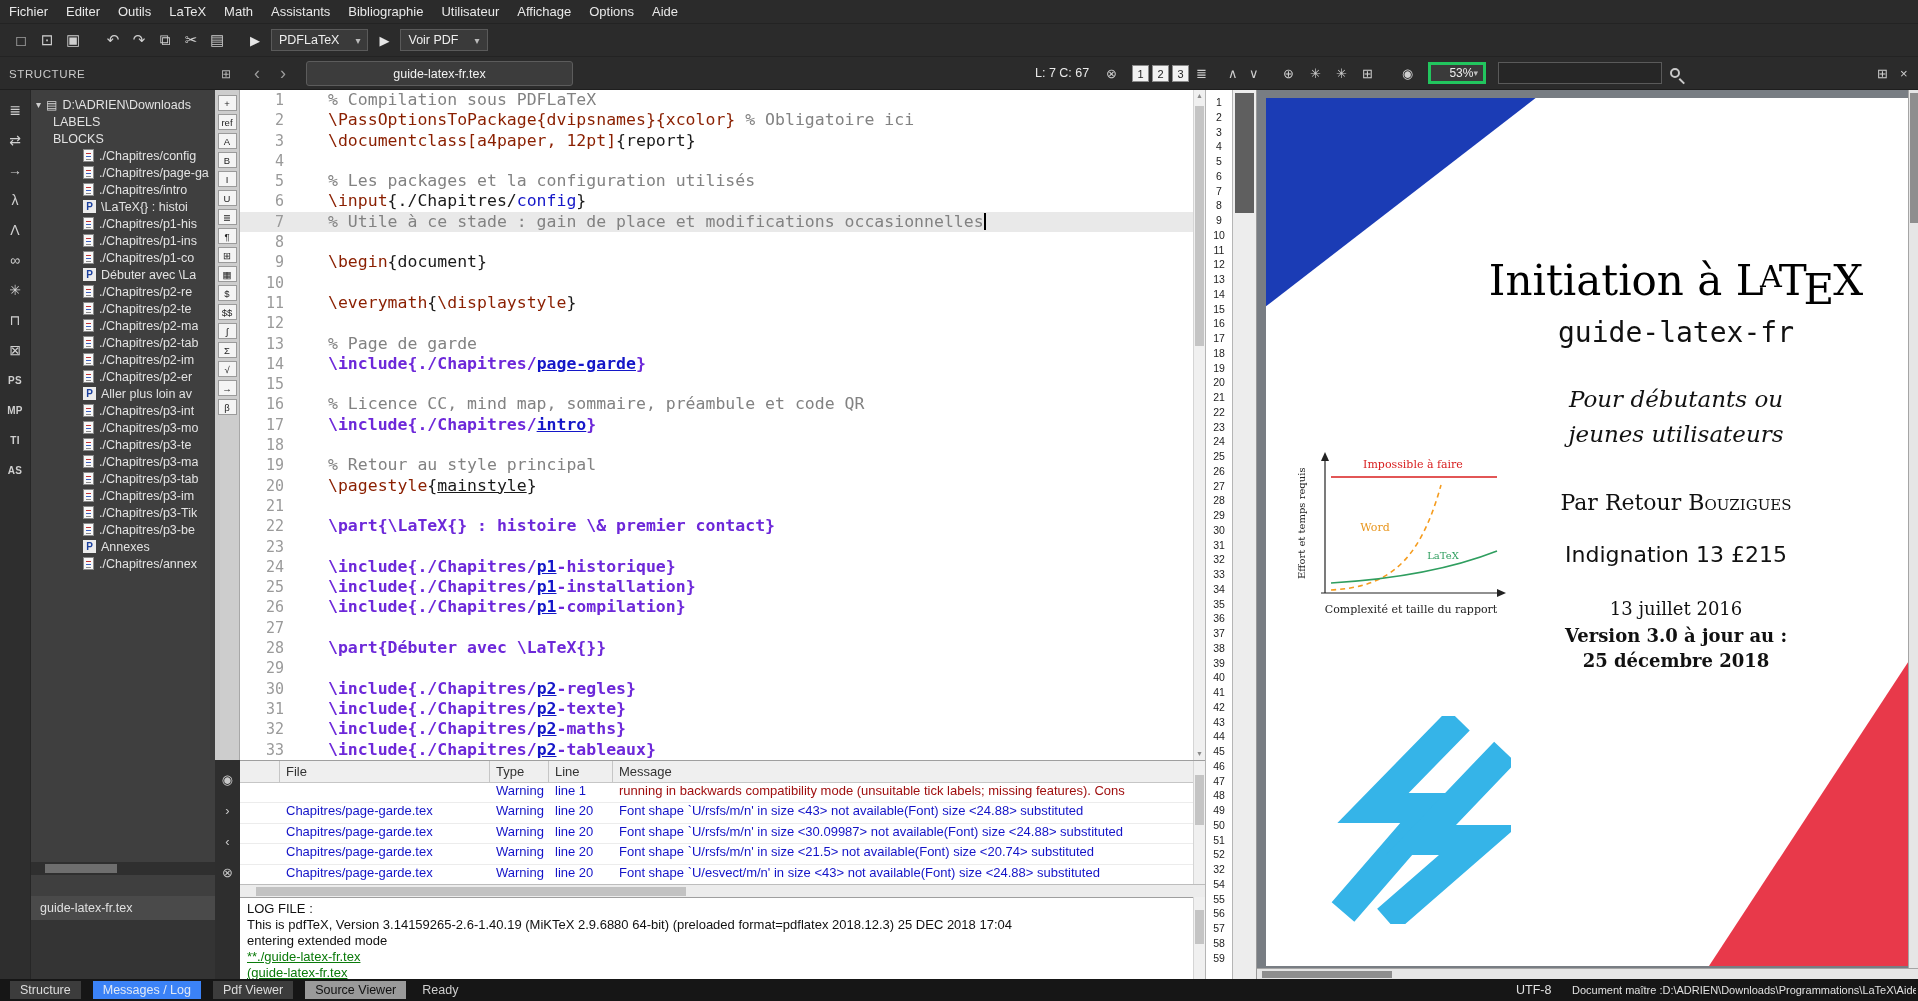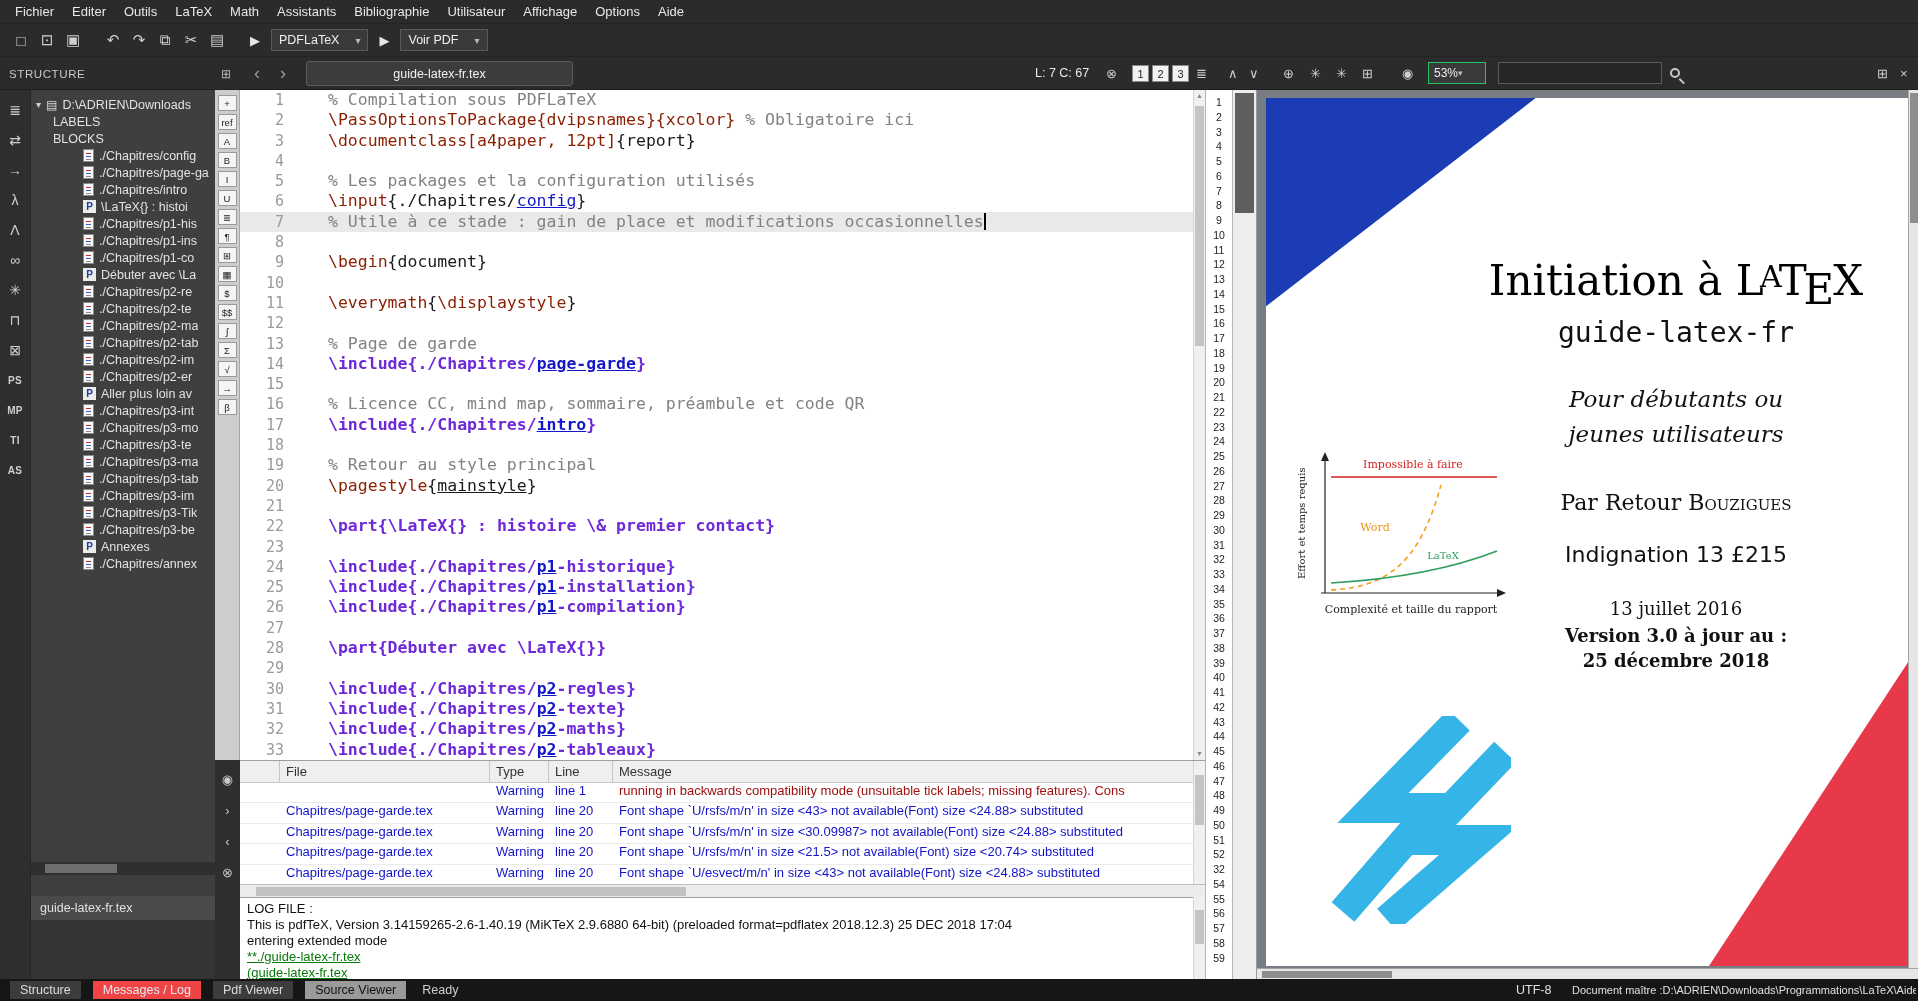--- a/index.html
+++ b/index.html
@@ -1,20 +1,20 @@
 <!DOCTYPE html>
 <html><head>
 <meta charset="utf-8">
 <style>
 *{margin:0;padding:0;box-sizing:border-box}
 html,body{width:1918px;height:1001px;overflow:hidden;background:#202020}
 .app{position:relative;width:1918px;height:1001px;font-family:"Liberation Sans",sans-serif;font-size:13px;color:#ddd;background:#2b2b2b;overflow:hidden}
 
 
-.menubar{position:absolute;left:0;top:0;width:100%;height:24px;background:#2b2b2b;display:flex;align-items:center;padding-left:6px;border-bottom:1px solid #232323}
+.menubar{position:absolute;left:0;top:0;width:100%;height:24px;background:#2b2b2b;display:flex;align-items:center;padding-left:0;border-bottom:1px solid #232323}
 .menu-item{padding:3px 9px;color:#e8e8e8;font-size:13px;white-space:nowrap}
 
 
 .toolbar{position:absolute;left:0;top:24px;width:100%;height:33px;background:#2b2b2b;display:flex;align-items:center;gap:2px;padding-left:8px;border-bottom:1px solid #232323}
 .tb-icon{width:26px;height:24px;display:flex;align-items:center;justify-content:center;color:#cfcfcf;font-size:15px}
 .tb-sep{width:10px}
 .tb-select{height:22px;background:#3a3a3a;border:1px solid #5a5a5a;color:#eee;display:flex;align-items:center;padding:0 7px;gap:16px;font-size:12.5px;margin:0 3px}
 .tb-select .dd{font-size:10px;color:#bbb}
 .run-btn{color:#e6e6e6;font-size:13px;width:22px;text-align:center}
 
@@ -26,21 +26,21 @@
 .nav-arrow{position:absolute;top:4px;width:22px;height:24px;color:#9c9c9c;font-size:18px;text-align:center;line-height:24px}
 .nav-back{left:246px}.nav-fwd{left:272px}
 .doc-tab{position:absolute;left:306px;top:4px;width:267px;height:25px;background:#3c3c3c;border:1px solid #5c5c5c;border-radius:3px;color:#f2f2f2;display:flex;align-items:center;justify-content:center;font-size:12.5px}
 .cursor-pos{position:absolute;left:1035px;top:9px;color:#eaeaea;font-size:12.5px;white-space:nowrap}
 .r2-icon{position:absolute;top:8px;color:#cfcfcf;font-size:13px;line-height:17px}
 .i-stop{left:1106px}
 .pg-btn{position:absolute;top:8px;width:17px;height:17px;background:#f2f2f2;color:#222;font-size:11px;display:flex;align-items:center;justify-content:center;border:1px solid #8a8a8a}
 .i-pg1{left:1132px}.i-pg2{left:1152px}.i-pg3{left:1172px}
 .i-toc{left:1196px}.i-prev{left:1228px}.i-next{left:1249px}
 .i-sync{left:1283px}.i-cfg1{left:1310px}.i-cfg2{left:1336px}.i-expand{left:1362px}.i-eye{left:1402px}
-.zoom-select{position:absolute;left:1428px;top:5px;width:58px;height:22px;background:#3a3a3a;border:1px solid #22c55e;color:#eee;font-size:12px;display:flex;align-items:center;justify-content:flex-start;padding:0 5px}
+.zoom-select{position:absolute;left:1428px;top:5px;width:58px;height:22px;background:#3a3a3a;border:3px solid #22c55e;color:#eee;font-size:12px;display:flex;align-items:center;justify-content:flex-end;padding:0 5px}
 .zoom-select .dd{font-size:9px;color:#bbb}
 .search-box{position:absolute;left:1498px;top:5px;width:164px;height:22px;background:#262626;border:1px solid #5a5a5a;color:#eee;font-size:12px;padding:0 5px;outline:none}
 .mag-icon{position:absolute;left:1670px;top:11px;width:10px;height:10px;border:2px solid #c9c9c9;border-radius:50%}
 .mag-icon::after{content:"";position:absolute;left:8px;top:8px;width:7px;height:2px;background:#c9c9c9;transform:rotate(45deg);transform-origin:0 0}
 .i-float{left:1877px}.i-closewin{left:1900px}
 
 
 .leftstrip{position:absolute;left:0;top:90px;width:31px;height:889px;background:#2e2e2e;display:flex;flex-direction:column;align-items:center;padding-top:10px;gap:10px;border-right:1px solid #262626}
 .ls-icon{width:24px;height:20px;color:#cfcfcf;font-size:14px;display:flex;align-items:center;justify-content:center}
 .ls-icon.k-txt{font-size:10px;font-weight:bold;letter-spacing:.3px}
@@ -74,21 +74,21 @@
 .editor{position:absolute;left:240px;top:90px;width:953px;height:670px;background:#fff;overflow:hidden;font-family:"DejaVu Sans Mono",monospace;font-size:16.5px;line-height:20.3px}
 .code-line{display:flex;height:20.3px;white-space:pre}
 .gutter-num{flex:0 0 88px;text-align:right;padding-right:44px;color:#9a9a9a;font-size:15px}
 .code-body{flex:1;color:#1a1a1a;overflow:hidden}
 .code-line.current{background:#e9e9e9}
 .tok-cm{color:#828282}
 .tok-kw{color:#8a1f00}
 .tok-tx{color:#1a1a1a}
 .tok-st{color:#6d28d9;font-weight:bold}
 .tok-stu{color:#1417c8;font-weight:bold;text-decoration:underline}
-.tok-lnk{color:#1417c8;text-decoration:underline}
+.tok-lnk{color:#1417c8;}
 .tok-txu{color:#1a1a1a;text-decoration:underline}
 .caret{display:inline-block;width:2px;height:17px;background:#000;vertical-align:-3px}
 .ed-vscroll{position:absolute;left:1193px;top:90px;width:12px;height:670px;background:#f0f0f0;border-left:1px solid #d5d5d5}
 .ed-vscroll .thumb{position:absolute;left:1px;top:16px;width:9px;height:240px;background:#c4c4c4}
 .sc-arrow{position:absolute;left:0;width:11px;height:12px;color:#8a8a8a;font-size:7px;text-align:center;line-height:12px}
 
 
 .messages{position:absolute;left:240px;top:760px;width:965px;height:124px;background:#fff;border-top:1px solid #9f9f9f;font-size:13px;color:#222;overflow:hidden}
 .msg-header{display:flex;height:22px;background:#efefef;border-bottom:1px solid #c6c6c6}
 .mh{border-right:1px solid #c6c6c6;padding:3px 6px;overflow:hidden;white-space:nowrap;color:#333}
@@ -137,21 +137,21 @@
 .lightning{position:absolute;left:55px;top:618px;width:190px;height:208px}
 .pdf-hscroll{position:absolute;left:0;bottom:0;width:100%;height:11px;background:#e6e6e6;border-top:1px solid #a5a5a5}
 .pdf-hscroll .thumb{position:absolute;left:5px;top:2px;width:130px;height:7px;background:#8e8e8e}
 .pdf-right-vscroll{position:absolute;right:0;top:0;width:10px;height:878px;background:#e6e6e6;border-left:1px solid #a5a5a5}
 .pdf-right-vscroll .thumb{position:absolute;left:1px;top:3px;width:8px;height:130px;background:#8e8e8e}
 
 
 .statusbar{position:absolute;left:0;top:979px;width:100%;height:22px;background:#161616;display:flex;align-items:center;gap:12px;padding-left:10px;font-size:12.5px}
 .sb-tab{padding:2px 10px;height:18px;display:flex;align-items:center;white-space:nowrap}
 .sb-tab.k-dark{background:#3c3c3c;color:#ddd}
-.sb-tab.k-blue{background:#ef4444;color:#e2e9f4}
+.sb-tab.k-blue{background:#3b82f6;color:#e2e9f4}
 .sb-tab.k-active{background:#9a9a9a;color:#111}
 .sb-ready{color:#cfcfcf;margin-left:4px}
 .sb-enc{position:absolute;left:1516px;color:#e0e0e0}
 .sb-master{position:absolute;left:1572px;right:2px;color:#e0e0e0;font-size:11px;white-space:nowrap;overflow:hidden}
 </style>
 </head>
 <body>
 
 <div class="app">
 

